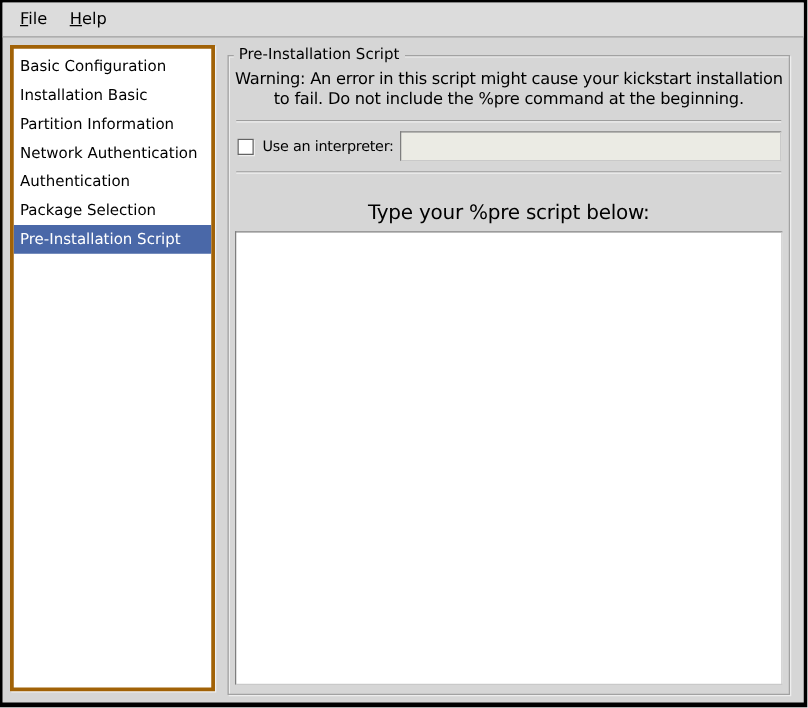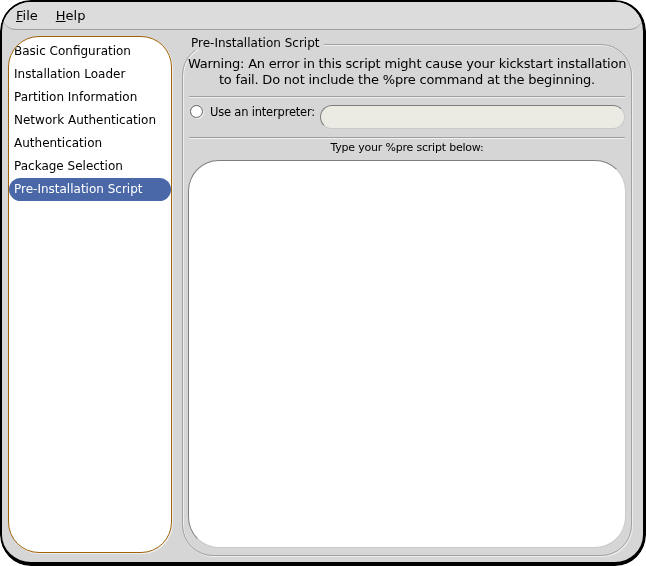--- a/index.html
+++ b/index.html
@@ -1,15 +1,15 @@
 <!DOCTYPE html>
 <html><head>
 <meta charset="utf-8">
 <style>
-  * { box-sizing: border-box; margin: 0; padding: 0; border-radius: 31px; }
+  * { box-sizing: border-box; margin: 0; padding: 0; }
   html, body { background: #ffffff; }
   body {
     font-family: "DejaVu Sans", "Liberation Sans", sans-serif;
     font-size: 12px;
     color: #000000;
   }
 
   .window {
     position: relative;
     width: 646px;
@@ -38,21 +38,21 @@
     cursor: default;
   }
   .menu-item .mn { text-decoration: underline; }
 
   
   .sidebar {
     position: absolute;
     left: 6px; top: 34px;
     width: 164px; height: 517px;
     background: #ffffff;
-    border: 1px solid #a16207;
+    border: 3px solid #a16207;
     box-shadow: 1px 1px 0 #efefef;
     padding-top: 3px;
     overflow: hidden;
   }
   .list-item {
     height: 23px;
     line-height: 23px;
     padding-left: 5px;
     white-space: nowrap;
     cursor: default;
@@ -90,20 +90,21 @@
     white-space: nowrap;
   }
   .sep {
     height: 2px;
     margin: 8px 1px 0 1px;
     border-top: 1px solid #9e9e9e;
     border-bottom: 1px solid #f0f0f0;
   }
   .cb-row {
     display: flex;
+    align-items: center;
     margin: 7px 1px 0 2px;
     height: 24px;
   }
   .checkbox {
     width: 13px; height: 13px;
     background: #ffffff;
     border: 1px solid #636363;
     box-shadow: 1px 1px 0 #eeeeee;
     flex: 0 0 auto;
   }
@@ -118,23 +119,23 @@
     height: 24px;
     background: #ebebe4;
     border: 1px solid;
     border-color: #7e7e7e #c9c9c9 #c9c9c9 #7e7e7e;
     font-family: "DejaVu Sans", "Liberation Sans", sans-serif;
     font-size: 12px;
     padding: 0 4px;
     outline: none;
   }
   .script-label {
-    margin-top: 2px;
+    margin-top: 21px;
     text-align: center;
-    font-size: 11px;
+    font-size: 16px;
     letter-spacing: -0.2px;
   }
   .script-area {
     flex: 1 1 auto;
     margin: 6px 0 7px 0;
     background: #ffffff;
     border: 1px solid;
     border-color: #7e7e7e #c9c9c9 #c9c9c9 #7e7e7e;
     resize: none;
     outline: none;
@@ -148,21 +149,21 @@
 
 <div class="window">
 
   <div class="menubar">
     <div class="menu-item"><span class="mn">F</span><span>ile</span></div>
     <div class="menu-item"><span class="mn">H</span><span>elp</span></div>
   </div>
 
   <div class="sidebar">
       <div class="list-item">Basic Configuration</div>
-      <div class="list-item">Installation Loader</div>
+      <div class="list-item">Installation Basic</div>
       <div class="list-item">Partition Information</div>
       <div class="list-item">Network Authentication</div>
       <div class="list-item">Authentication</div>
       <div class="list-item">Package Selection</div>
       <div class="list-item selected">Pre-Installation Script</div>
     </div>
 
   <div class="frame">
     <span class="frame-title">Pre-Installation Script</span>
 

